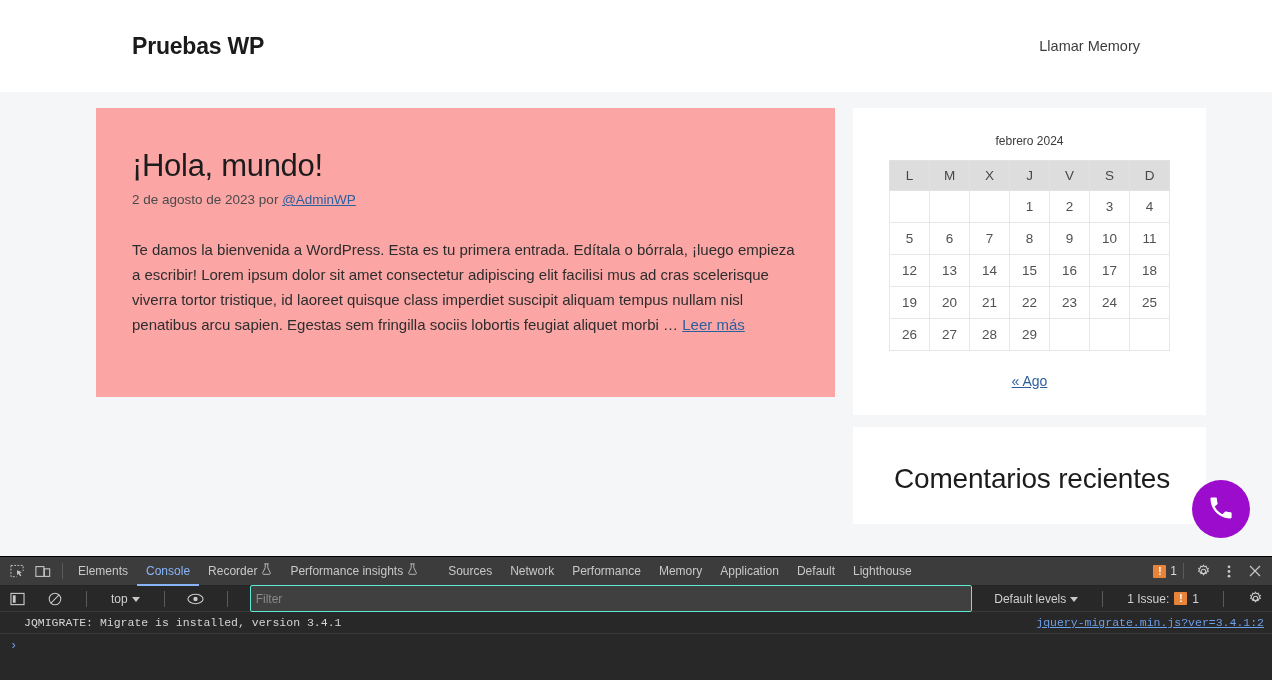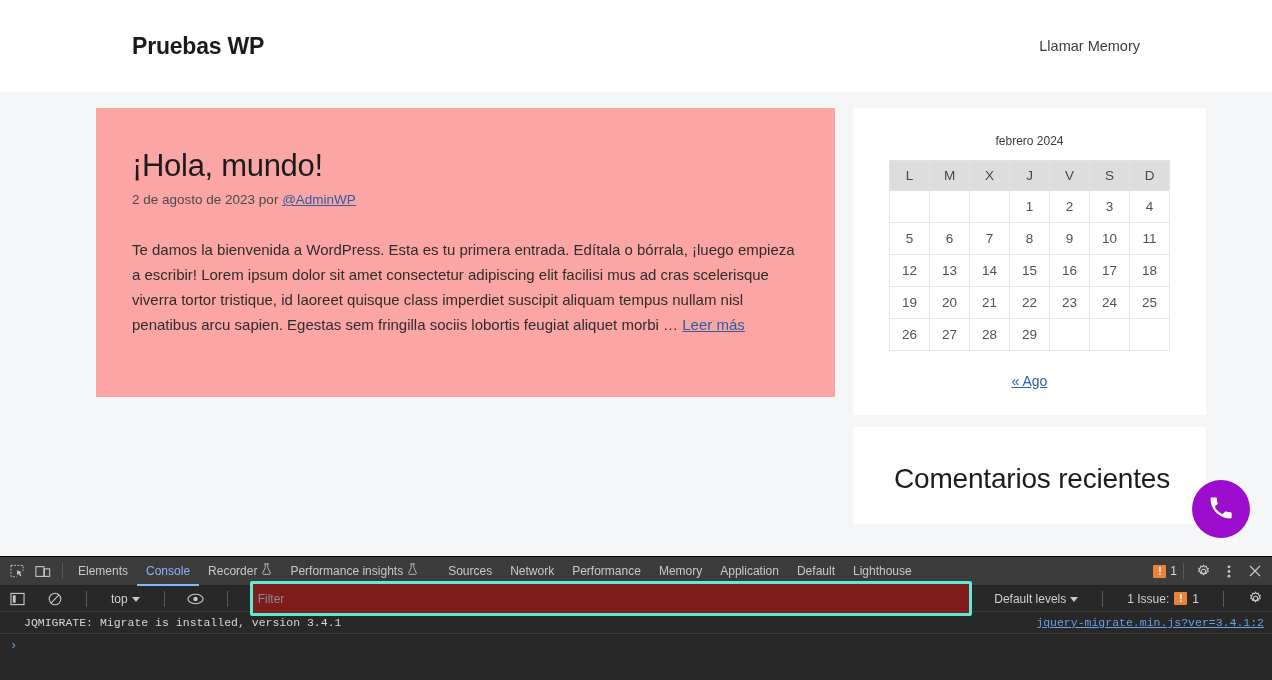--- a/index.html
+++ b/index.html
@@ -242,23 +242,23 @@
     font-size: 12px;
     color: #d0d0d0;
     display: flex;
     align-items: center;
     gap: 4px;
     padding: 2px 6px;
     cursor: pointer;
   }
   .filter-input {
     flex: 1;
-    height: 35px;
-    background: #7f1d1d;
-    border: 3px solid #5eead4;
+    height: 27px;
+    background: #404040;
+    border: 1px solid #5eead4;
     border-radius: 2px;
     color: #d8d8d8;
     font-size: 12px;
     padding: 0 5px;
     margin: 0 4px;
     outline: none;
     font-family: "Liberation Sans", sans-serif;
   }
   .filter-input::placeholder { color: #8a8a8a; }
   .levels-select {

